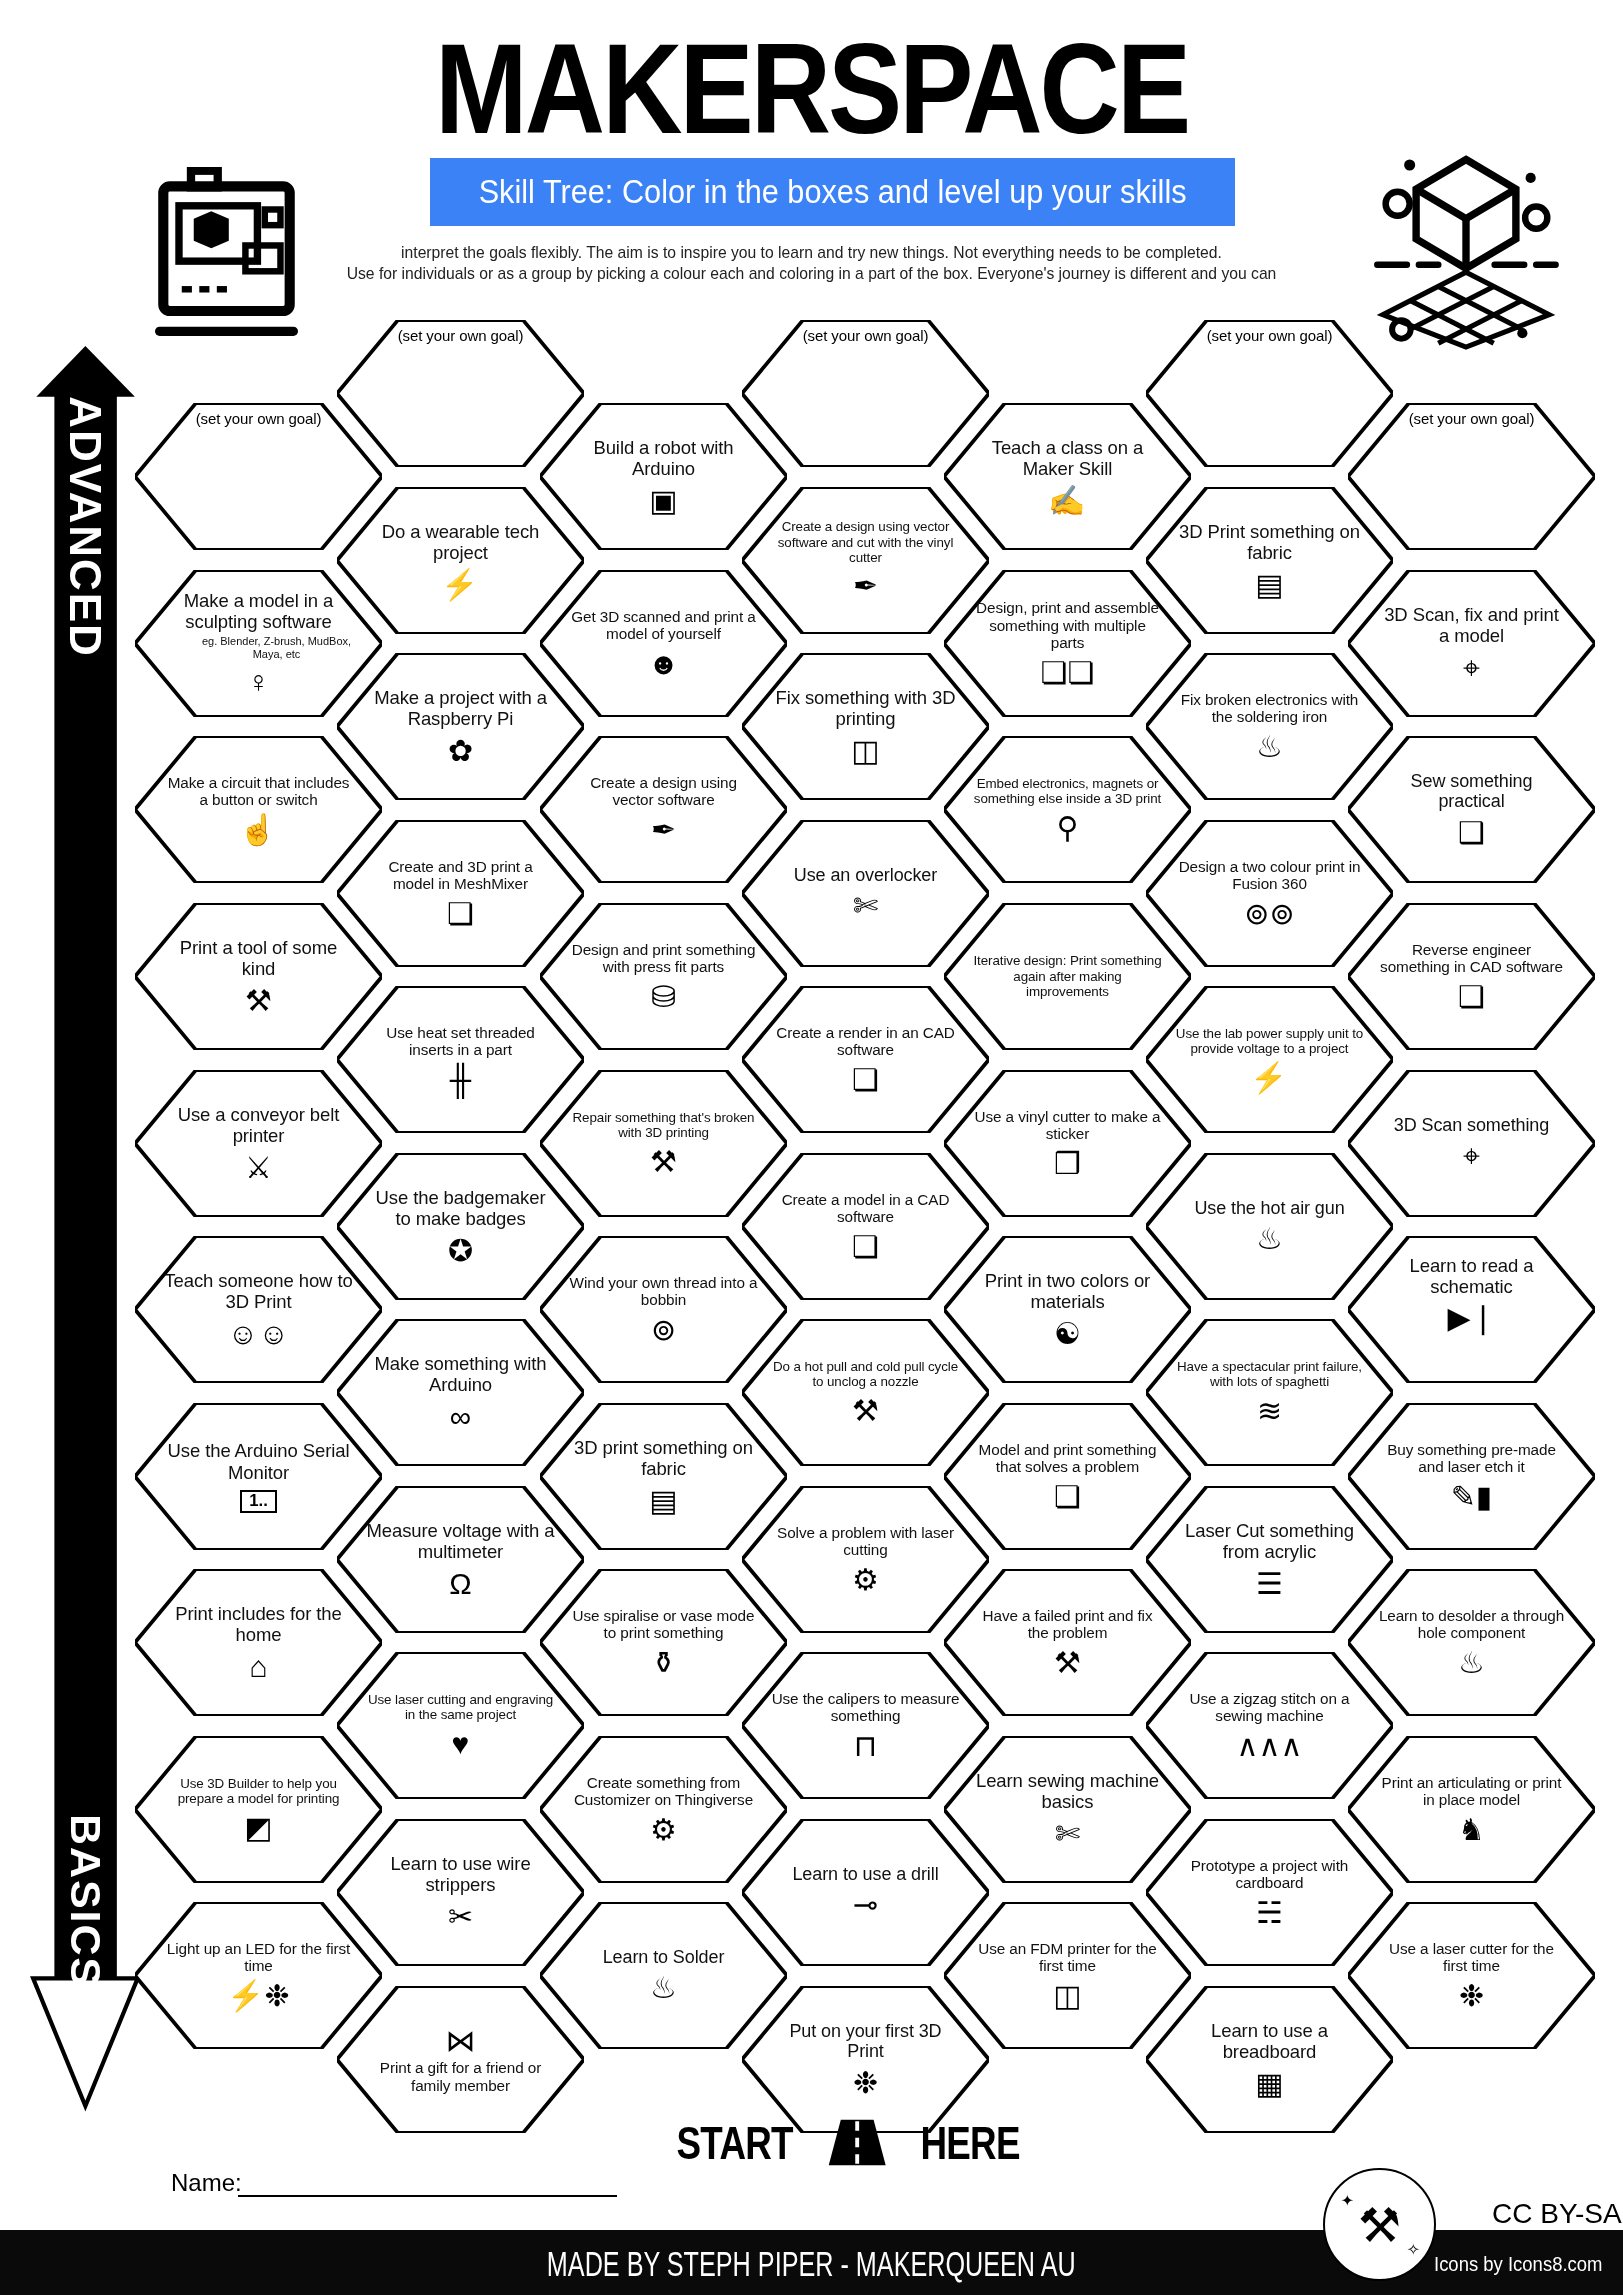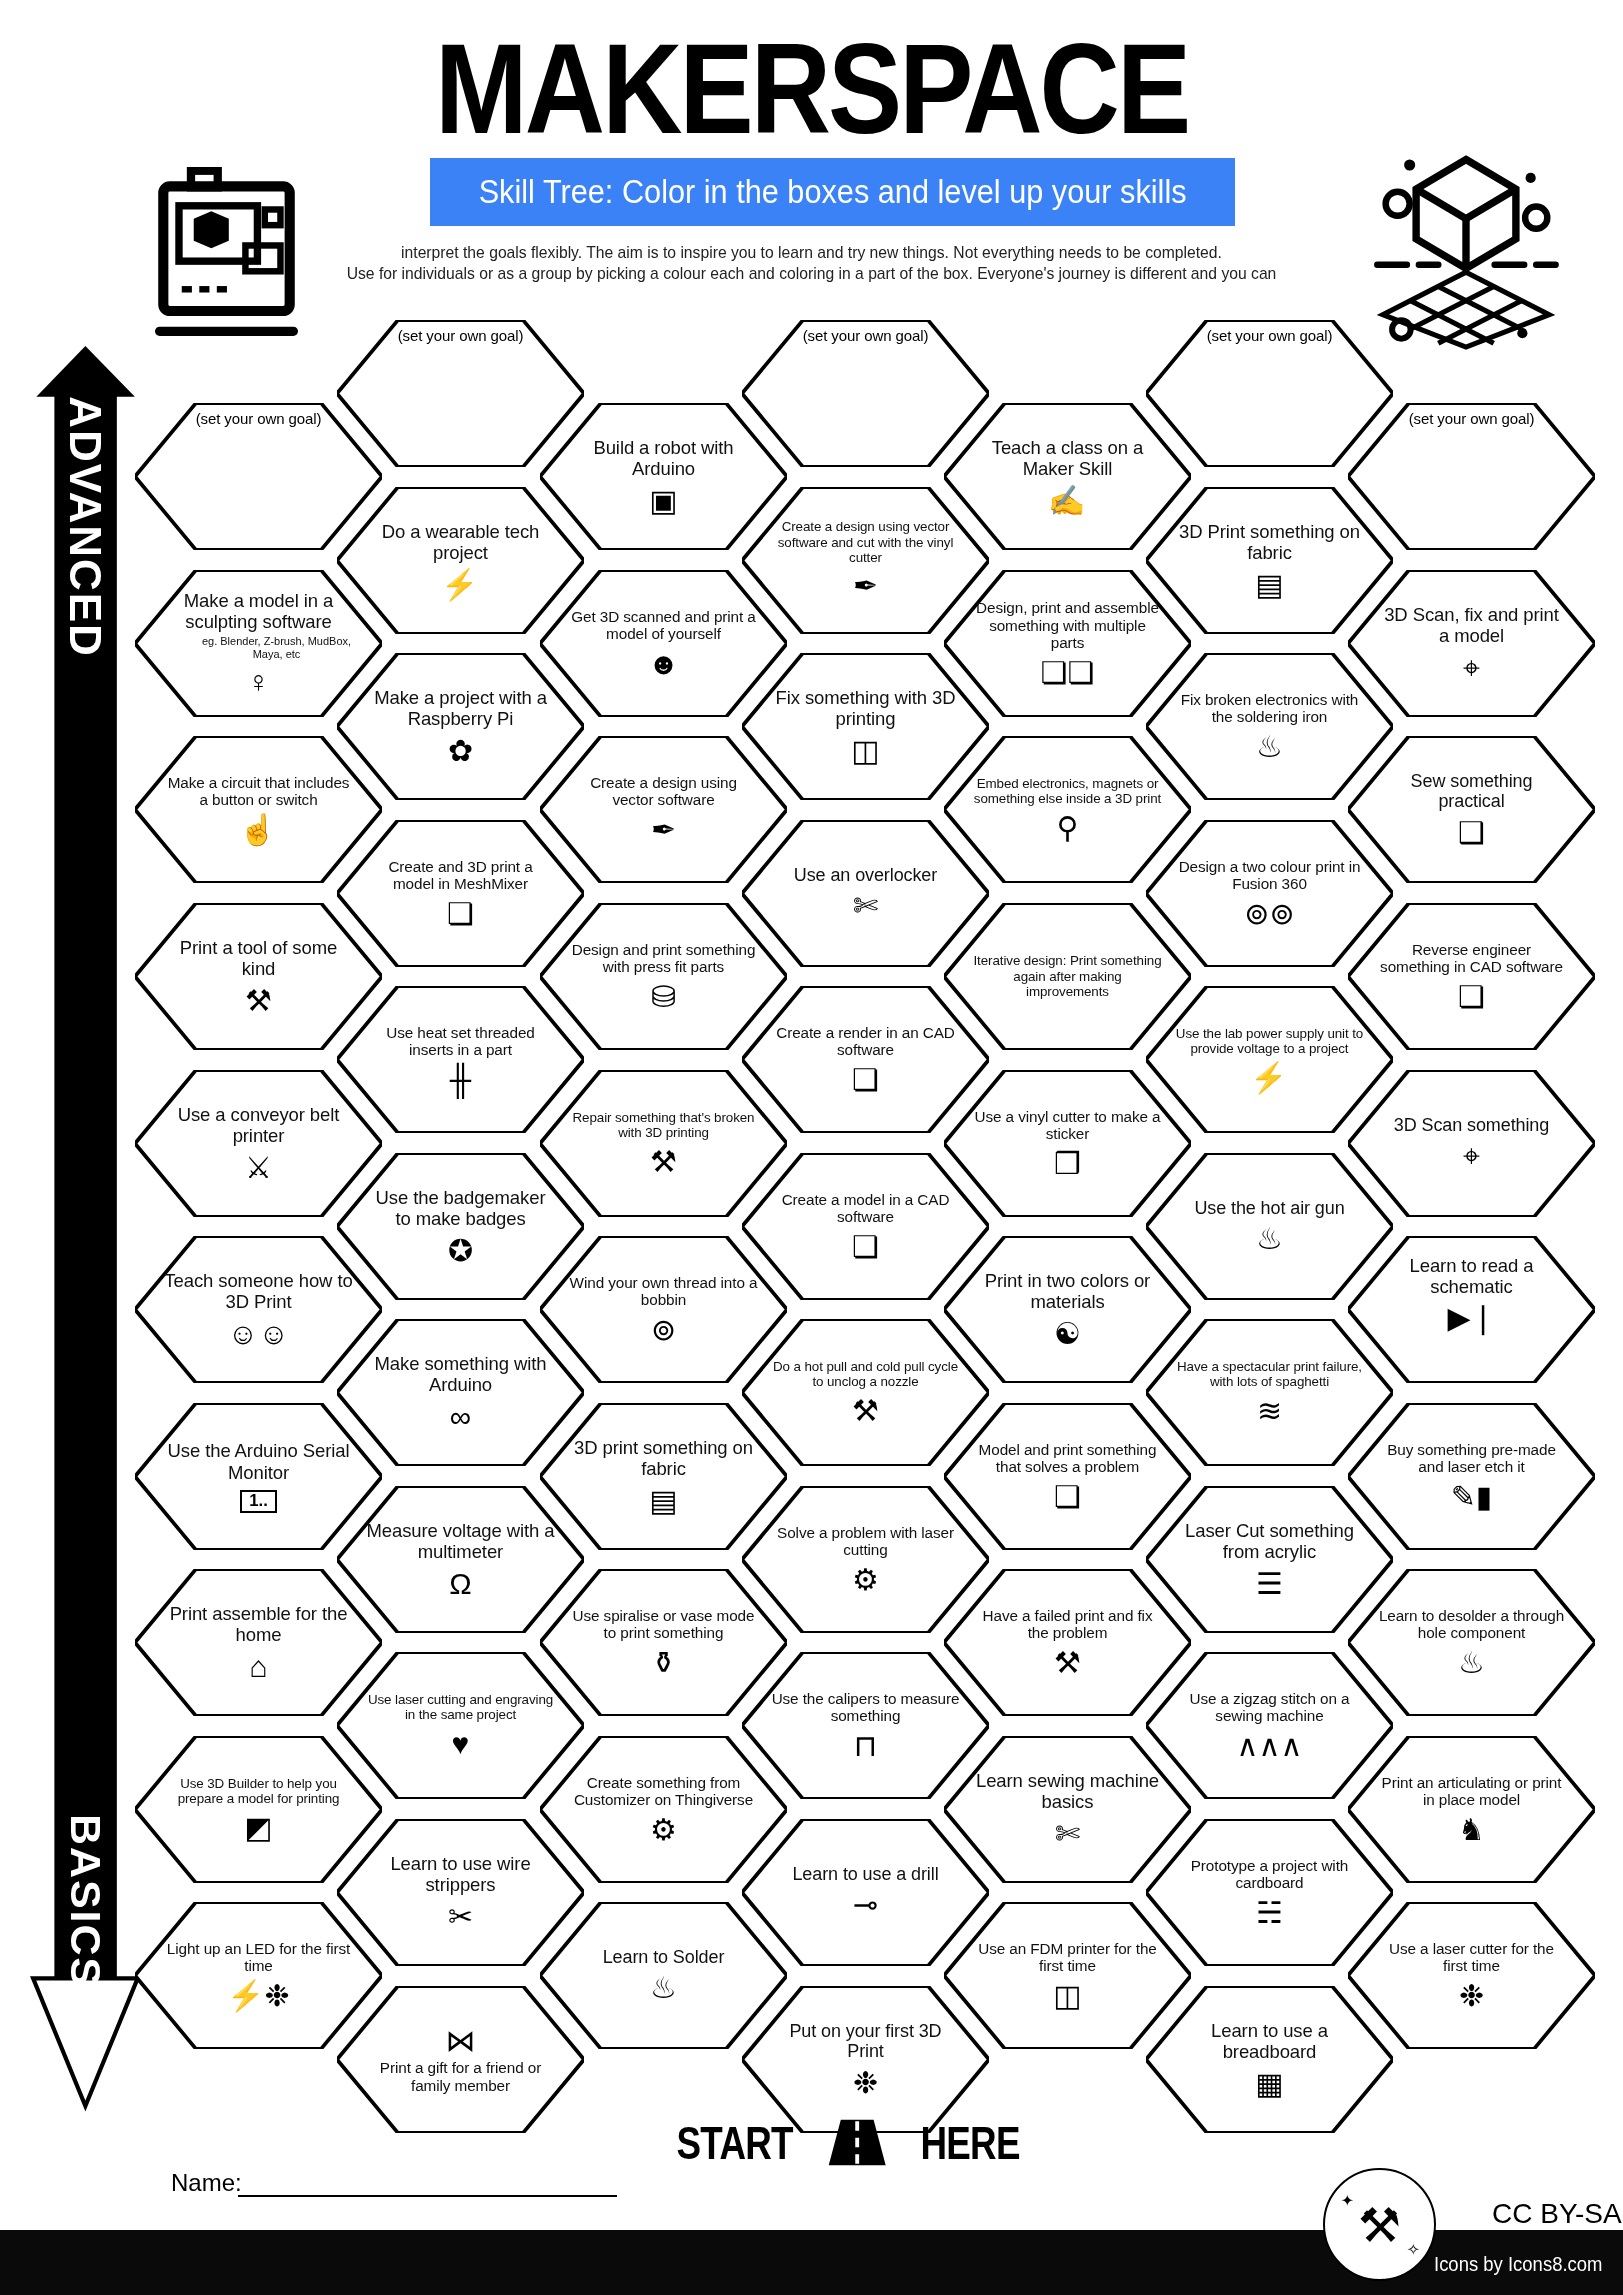--- a/index.html
+++ b/index.html
@@ -170,21 +170,21 @@
         <div class="hex-content">
           <div class="hex-label s-md">Use the Arduino Serial Monitor</div>
           <div class="hex-icon boxed">1..</div>
         </div>
       </div>
       <div class="hex" style="left: 135px; top: 1569px; width: 247px; height: 147px;">
         <svg width="247" height="147" viewBox="0 0 535 318">
         <polygon points="0,159 132,0 403,0 535,159 403,318 132,318" fill="#ffffff" stroke="#000000" stroke-width="8"></polygon>
         </svg>
         <div class="hex-content">
-          <div class="hex-label s-md">Print assemble for the home</div>
+          <div class="hex-label s-md">Print includes for the home</div>
           <div class="hex-icon">⌂</div>
         </div>
       </div>
       <div class="hex" style="left: 135px; top: 1736px; width: 247px; height: 147px;">
         <svg width="247" height="147" viewBox="0 0 535 318">
         <polygon points="0,159 132,0 403,0 535,159 403,318 132,318" fill="#ffffff" stroke="#000000" stroke-width="8"></polygon>
         </svg>
         <div class="hex-content">
           <div class="hex-label s-xs">Use 3D Builder to help you prepare a model for printing</div>
           <div class="hex-icon">◩</div>
@@ -770,19 +770,20 @@
       <line x1="70" y1="8" x2="70" y2="108" stroke="#fff" stroke-width="9" stroke-dasharray="22 16"></line>
     </svg>
     <span class="w">HERE</span>
   </div>
 
   <div class="name-row">Name:</div>
   <div class="name-line"></div>
 
   <div class="license">CC BY-SA 4.0</div>
   <div class="footer"></div>
+  <div class="madeby"><span>MADE BY STEPH PIPER  -  MAKERQUEEN AU</span></div>
   <div class="icons8"><span>Icons by Icons8.com</span></div>
   <div class="mq-logo">
     <span class="spark" style="left:15.7px;top:21px;">✦</span>⚒<span class="spark" style="right:14px;bottom:20.4px;">✧</span>
   </div>
 
 </div>
 
 
 </body></html>

